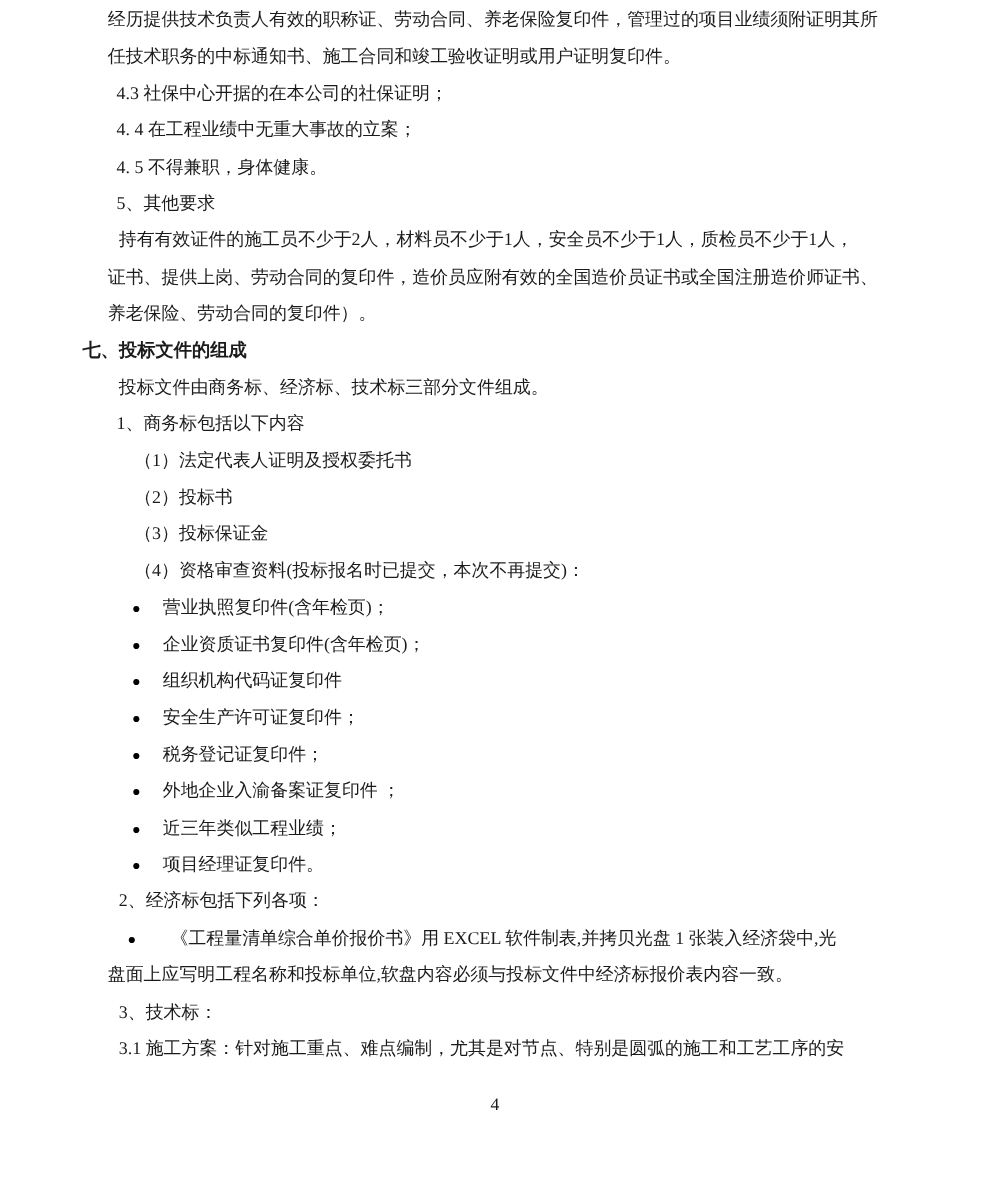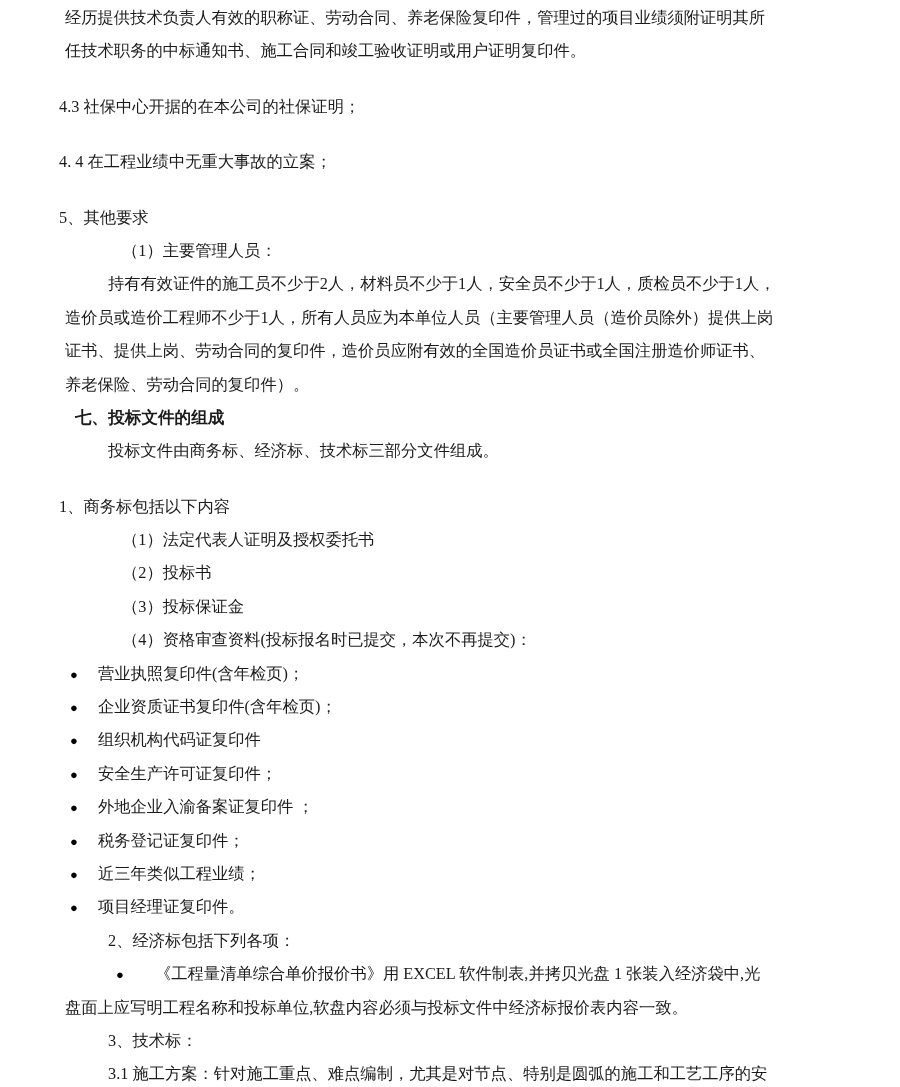--- a/index.html
+++ b/index.html
@@ -17,26 +17,26 @@
   .doc {
     padding-top: 1px;
   }
   .line {
     height: 33.4px;
     line-height: 33.4px;
     font-size: 16.3px;
     white-space: nowrap;
   }
   
-  .body    { padding-left: 65px;  }
-  .num     { padding-left: 59px; margin-top: 22px; }
+  .body    { padding-left: 98px;  }
+  .num     { padding-left: 106px; }
   .indent  { padding-left: 108px; }
   .heading { padding-left: 75px; font-weight: bold; font-size: 16.6px; }
   .item    { padding-left: 122px; }
-  .bullet     { padding-left: 70px; }
+  .bullet     { padding-left: 120px; }
   .bulletwide { padding-left: 116px; }
   .dot {
     display: inline-block;
     font-size: 13px;
     color: #000;
   }
   .bullet .dot     { width: 28px; }
   .bulletwide .dot { width: 39px; }
   .page-footer {
     margin-top: 21px;
@@ -46,39 +46,38 @@
   }
 </style>
 </head>
 <body>
 
 <div class="doc">
     <div class="line body">经历提供技术负责人有效的职称证、劳动合同、养老保险复印件，管理过的项目业绩须附证明其所</div>
     <div class="line body">任技术职务的中标通知书、施工合同和竣工验收证明或用户证明复印件。</div>
     <div class="line num">4.3 社保中心开据的在本公司的社保证明；</div>
     <div class="line num">4. 4 在工程业绩中无重大事故的立案；</div>
+    <div class="line num">4. 5 不得兼职，身体健康。</div>
     <div class="line num">5、其他要求</div>
-    <div class="line item">（1）主要管理人员：</div>
     <div class="line indent">持有有效证件的施工员不少于2人，材料员不少于1人，安全员不少于1人，质检员不少于1人，</div>
-    <div class="line body">造价员或造价工程师不少于1人，所有人员应为本单位人员（主要管理人员（造价员除外）提供上岗</div>
     <div class="line body">证书、提供上岗、劳动合同的复印件，造价员应附有效的全国造价员证书或全国注册造价师证书、</div>
     <div class="line body">养老保险、劳动合同的复印件）。</div>
     <div class="line heading">七、投标文件的组成</div>
     <div class="line indent">投标文件由商务标、经济标、技术标三部分文件组成。</div>
     <div class="line num">1、商务标包括以下内容</div>
     <div class="line item">（1）法定代表人证明及授权委托书</div>
     <div class="line item">（2）投标书</div>
     <div class="line item">（3）投标保证金</div>
     <div class="line item">（4）资格审查资料(投标报名时已提交，本次不再提交)：</div>
     <div class="line bullet"><span class="dot">●</span><span>营业执照复印件(含年检页)；</span></div>
     <div class="line bullet"><span class="dot">●</span><span>企业资质证书复印件(含年检页)；</span></div>
     <div class="line bullet"><span class="dot">●</span><span>组织机构代码证复印件</span></div>
     <div class="line bullet"><span class="dot">●</span><span>安全生产许可证复印件；</span></div>
+    <div class="line bullet"><span class="dot">●</span><span>税务登记证复印件；</span></div>
     <div class="line bullet"><span class="dot">●</span><span>外地企业入渝备案证复印件 ；</span></div>
-    <div class="line bullet"><span class="dot">●</span><span>税务登记证复印件；</span></div>
     <div class="line bullet"><span class="dot">●</span><span>近三年类似工程业绩；</span></div>
     <div class="line bullet"><span class="dot">●</span><span>项目经理证复印件。</span></div>
     <div class="line indent">2、经济标包括下列各项：</div>
     <div class="line bulletwide"><span class="dot">●</span><span>《工程量清单综合单价报价书》用 EXCEL 软件制表,并拷贝光盘 1 张装入经济袋中,光</span></div>
     <div class="line body">盘面上应写明工程名称和投标单位,软盘内容必须与投标文件中经济标报价表内容一致。</div>
     <div class="line indent">3、技术标：</div>
     <div class="line indent">3.1 施工方案：针对施工重点、难点编制，尤其是对节点、特别是圆弧的施工和工艺工序的安</div>
   </div>
 
 <div class="page-footer">4</div>

